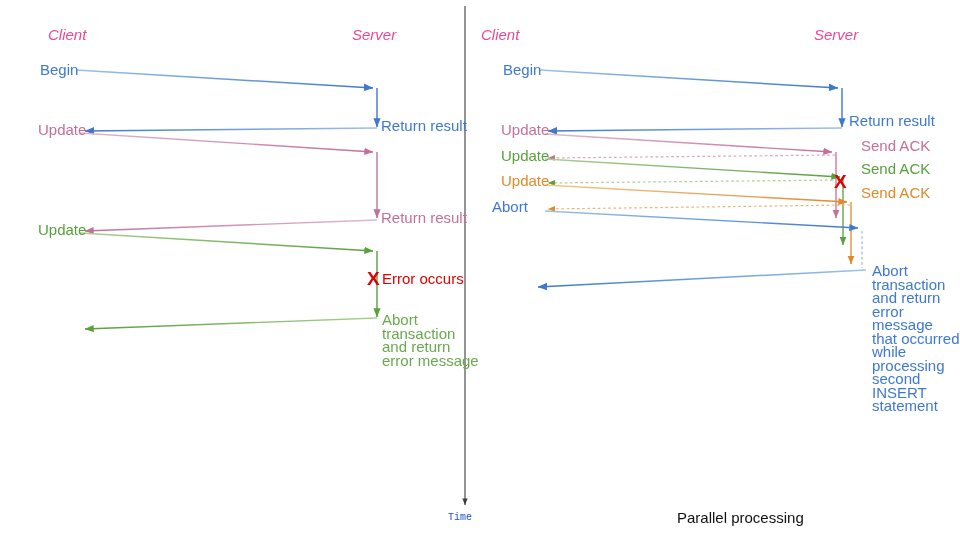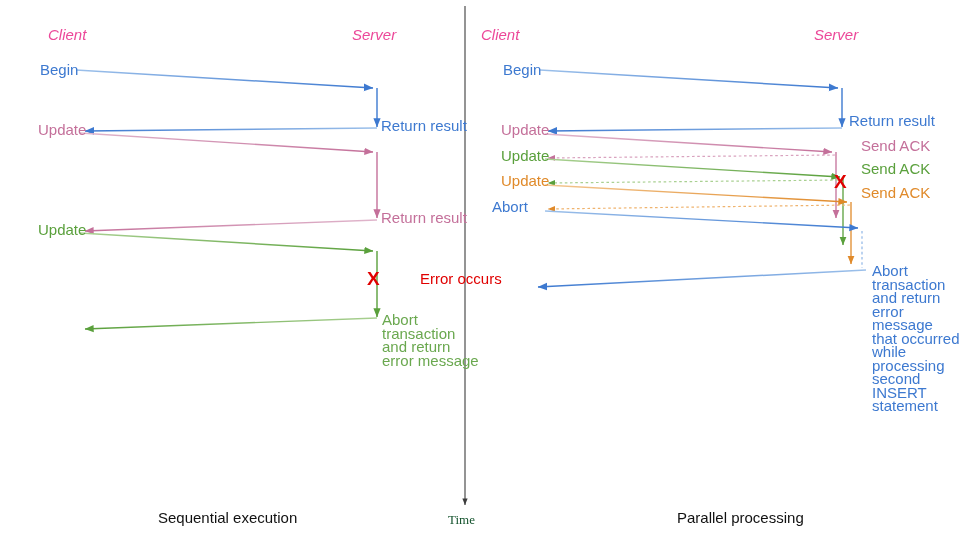--- a/index.html
+++ b/index.html
@@ -40,23 +40,23 @@
   }
   .caption {
     position: absolute;
     font-family: "Liberation Sans", sans-serif;
     font-size: 15px;
     color: #111111;
     white-space: pre;
   }
   .timelbl {
     position: absolute;
-    font-family: Liberation Serif, serif;
-    font-size: 13px;
-    color: #14532d;
+    font-family: Liberation Mono, monospace;
+    font-size: 10px;
+    color: #1d4ed8;
     white-space: pre;
   }
   .xmark {
     position: absolute;
     font-family: "Liberation Sans", sans-serif;
     font-size: 19px;
     font-weight: bold;
     color: #e00000;
     line-height: 19px;
     white-space: pre;
@@ -184,28 +184,27 @@
   <div class="hdr" style="left:352px; top:26px;">Server</div>
 
   <div class="lbl" style="left:40px;  top:63px; color:#3d79d0;">Begin</div>
   <div class="lbl" style="left:38px;  top:123px; color:#c4709a;">Update</div>
   <div class="lbl" style="left:38px;  top:223px; color:#5aa03c;">Update</div>
 
   <div class="lbl" style="left:381px; top:119px; color:#3d79d0;">Return result</div>
   <div class="lbl" style="left:381px; top:211px; color:#c4709a;">Return result</div>
 
   <div class="xmark" style="left:367px; top:269px;">X</div>
-  <div class="lbl" style="left:382px; top:272px; color:#e00000;margin-left:38px;">Error occurs</div>
+  <div class="lbl" style="left:382px; top:272px; color:#e00000;">Error occurs</div>
 
   <div class="lbl multi" style="left:382px; top:313px; color:#6aa84f;">Abort
 transaction
 and return
 error message</div>
 
-  <div class="caption" style="left:158px; top:509px;">Sequential execution</div>
 
   <div class="timelbl" style="left:448px; top:512px;">Time</div>
 
   <div class="hdr" style="left:481px; top:26px;">Client</div>
   <div class="hdr" style="left:814px; top:26px;">Server</div>
 
   <div class="lbl" style="left:503px; top:63px; color:#3d79d0;">Begin</div>
   <div class="lbl" style="left:501px; top:123px; color:#c4709a;">Update</div>
   <div class="lbl" style="left:501px; top:149px; color:#5aa03c;">Update</div>
   <div class="lbl" style="left:501px; top:174px; color:#e08a2a;">Update</div>

